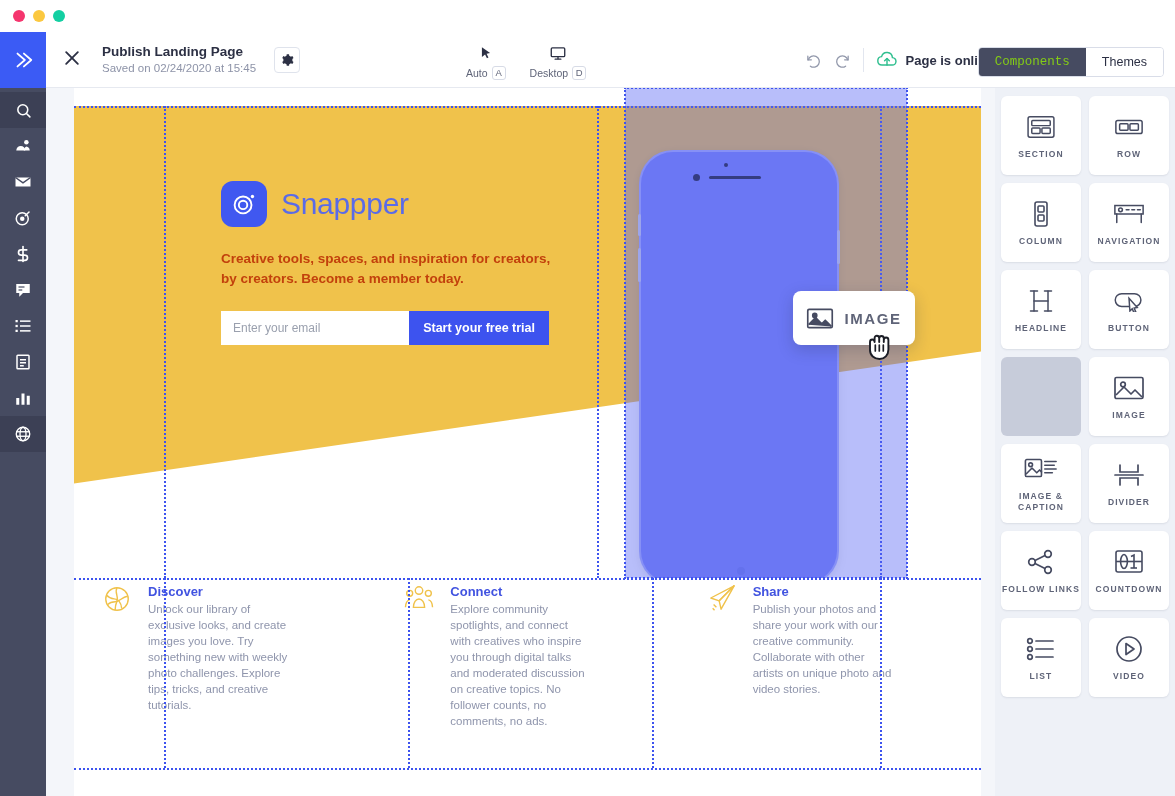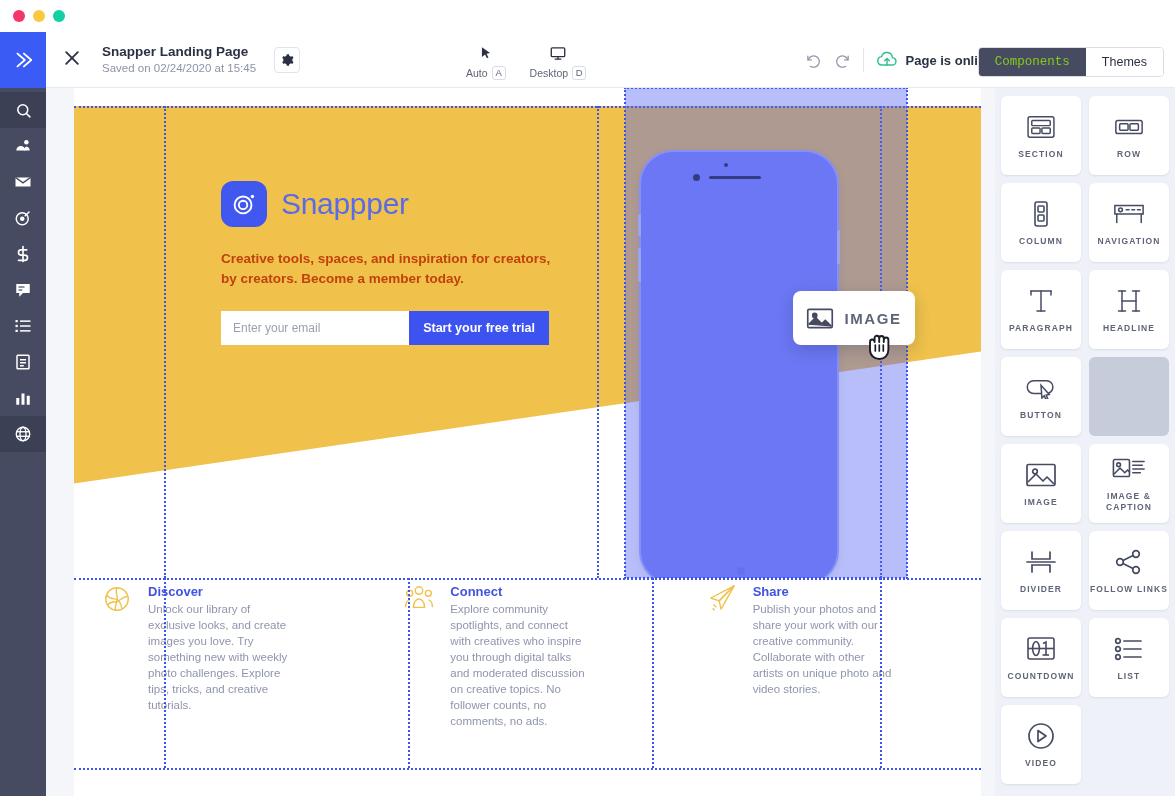--- a/index.html
+++ b/index.html
@@ -318,21 +318,21 @@
   </div>
 
   <div class="toolbar">
     <div class="close-x">
       <svg width="20" height="20" viewBox="0 0 24 24" stroke="#2c3044" stroke-width="2.2" stroke-linecap="round">
         <line x1="5" y1="5" x2="19" y2="19"></line>
           <line x1="19" y1="5" x2="5" y2="19"></line>
       </svg>
     </div>
     <div class="doc-meta">
-      <div class="doc-title">Snapper Landing Page</div>
+      <div class="doc-title">Publish Landing Page</div>
       <div class="doc-saved">Saved on 02/24/2020 at 15:45</div>
     </div>
     <div class="gear-btn">
       <svg width="14" height="14" viewBox="0 0 24 24" fill="#2c3044">
         <path d="M12 8a4 4 0 100 8 4 4 0 000-8zm9.3 4c0-.6-.05-1.2-.15-1.7l2-1.6-2-3.4-2.4 1a7.6 7.6 0 00-2.9-1.7L15.5 2h-4l-.35 2.6a7.6 7.6 0 00-2.9 1.7l-2.4-1-2 3.4 2 1.6c-.1.5-.15 1.1-.15 1.7s.05 1.2.15 1.7l-2 1.6 2 3.4 2.4-1a7.6 7.6 0 002.9 1.7l.35 2.6h4l.35-2.6a7.6 7.6 0 002.9-1.7l2.4 1 2-3.4-2-1.6c.1-.5.15-1.1.15-1.7z"></path>
       </svg>
     </div>
 
     <div class="view-modes">
       <div class="vm">
@@ -534,32 +534,20 @@
             <line x1="14" y1="7.5" x2="17" y2="7.5"></line>
             <line x1="20" y1="7.5" x2="23" y2="7.5"></line>
             <line x1="26" y1="7.5" x2="29" y2="7.5"></line>
             <line x1="4" y1="12" x2="4" y2="21"></line>
             <line x1="30" y1="12" x2="30" y2="21"></line>
           </svg>
         </div>
         <div class="card-label">NAVIGATION</div>
       </div>
 
-      <div class="card">
-        <div class="card-icon">
-          <svg width="26" height="28" viewBox="0 0 26 28" fill="none" stroke="#464b61" stroke-width="1.5" stroke-linecap="round">
-            <line x1="3" y1="4" x2="23" y2="4"></line>
-            <line x1="3" y1="4" x2="3" y2="8"></line>
-              <line x1="23" y1="4" x2="23" y2="8"></line>
-            <line x1="13" y1="4" x2="13" y2="24"></line>
-            <line x1="9" y1="24" x2="17" y2="24"></line>
-          </svg>
-        </div>
-        <div class="card-label">PARAGRAPH</div>
-      </div>
 
       <div class="card">
         <div class="card-icon">
           <svg width="26" height="28" viewBox="0 0 26 28" fill="none" stroke="#464b61" stroke-width="1.5" stroke-linecap="round">
             <line x1="6" y1="4" x2="6" y2="24"></line>
               <line x1="20" y1="4" x2="20" y2="24"></line>
             <line x1="6" y1="14" x2="20" y2="14"></line>
             <line x1="2.5" y1="4" x2="9.5" y2="4"></line>
               <line x1="16.5" y1="4" x2="23.5" y2="4"></line>
             <line x1="2.5" y1="24" x2="9.5" y2="24"></line>

